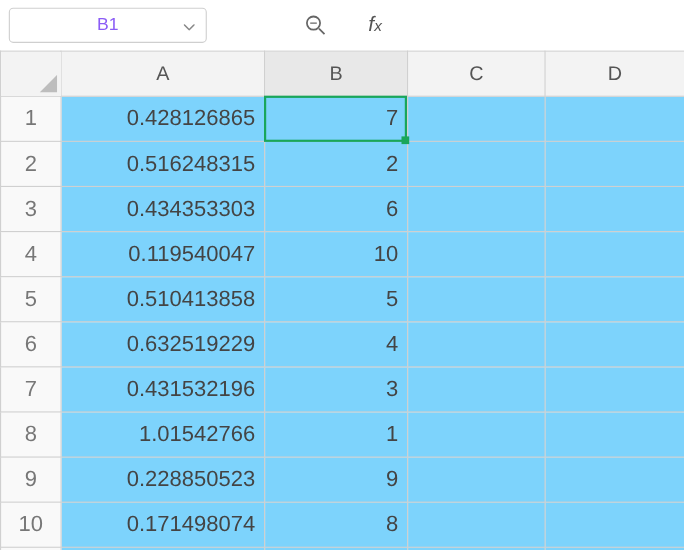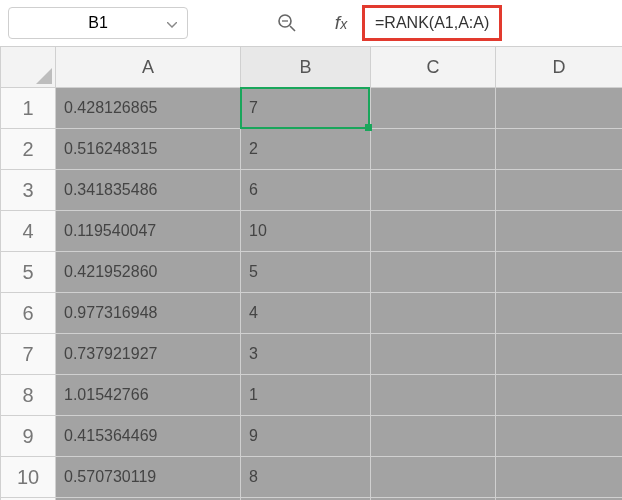--- a/index.html
+++ b/index.html
@@ -25,21 +25,21 @@
     border: 1px solid #cfcfcf;
     border-radius: 4px;
     display: flex;
     align-items: center;
     justify-content: center;
     position: relative;
     background: #fff;
   }
   .namebox-text {
     font-size: 16px;
-    color: #000000;
+    color: #8b5cf6;
   }
   .namebox-arrow {
     position: absolute;
     right: 10px;
     top: 50%;
     transform: translateY(-50%);
   }
   .tb-icon {
     width: 26px;
     height: 26px;
@@ -89,24 +89,24 @@
     text-align: center;
     background: #f9f9f9;
     color: #777;
     font-size: 20px;
   }
   .colA { width: 185px; }
   .colB { width: 130px; }
   .colC { width: 125px; }
   .colD { width: 127px; }
   td.cell {
-    text-align: left;
-    font-size: 16px;
+    text-align: right;
+    font-size: 20px;
     color: #444;
-    background: #a3a3a3;
+    background: #7dd3fc;
   }
   th.colhdr { text-align: center; }
   .selected-col { background: #e8e8e8; }
   .sel-outline {
     position: absolute;
     border: 2px solid #19a65b;
     pointer-events: none;
     left: 240px;
     top: 41px;
     width: 130px;
@@ -138,23 +138,20 @@
   <div class="tb-icon">
     <svg width="20" height="20" viewBox="0 0 20 20">
         <circle cx="8" cy="8" r="6" fill="none" stroke="#666" stroke-width="1.6"></circle>
         <line x1="13" y1="13" x2="18" y2="18" stroke="#666" stroke-width="1.6"></line>
         <line x1="5" y1="8" x2="11" y2="8" stroke="#666" stroke-width="1.3"></line>
       </svg>
   </div>
   <div class="tb-icon" style="font-style:italic;font-size:19px;color:#555;">
     <span>f<span style="font-size:14px">x</span></span>
   </div>
-  <div class="formula-box">
-    <span>=RANK(A1,A:A)</span>
-  </div>
 </div>
 
 <div class="sheet">
 <table>
   <colgroup>
     <col class="corner-col" style="width:55px">
     <col class="colA">
     <col class="colB">
     <col class="colC">
     <col class="colD">
@@ -180,70 +177,70 @@
   </tr>
   <tr>
     <th class="rowhdr">2</th>
     <td class="cell">0.516248315</td>
     <td class="cell">2</td>
     <td class="cell"></td>
     <td class="cell"></td>
   </tr>
   <tr>
     <th class="rowhdr">3</th>
-    <td class="cell">0.341835486</td>
+    <td class="cell">0.434353303</td>
     <td class="cell">6</td>
     <td class="cell"></td>
     <td class="cell"></td>
   </tr>
   <tr>
     <th class="rowhdr">4</th>
     <td class="cell">0.119540047</td>
     <td class="cell">10</td>
     <td class="cell"></td>
     <td class="cell"></td>
   </tr>
   <tr>
     <th class="rowhdr">5</th>
-    <td class="cell">0.421952860</td>
+    <td class="cell">0.510413858</td>
     <td class="cell">5</td>
     <td class="cell"></td>
     <td class="cell"></td>
   </tr>
   <tr>
     <th class="rowhdr">6</th>
-    <td class="cell">0.977316948</td>
+    <td class="cell">0.632519229</td>
     <td class="cell">4</td>
     <td class="cell"></td>
     <td class="cell"></td>
   </tr>
   <tr>
     <th class="rowhdr">7</th>
-    <td class="cell">0.737921927</td>
+    <td class="cell">0.431532196</td>
     <td class="cell">3</td>
     <td class="cell"></td>
     <td class="cell"></td>
   </tr>
   <tr>
     <th class="rowhdr">8</th>
     <td class="cell">1.01542766</td>
     <td class="cell">1</td>
     <td class="cell"></td>
     <td class="cell"></td>
   </tr>
   <tr>
     <th class="rowhdr">9</th>
-    <td class="cell">0.415364469</td>
+    <td class="cell">0.228850523</td>
     <td class="cell">9</td>
     <td class="cell"></td>
     <td class="cell"></td>
   </tr>
   <tr>
     <th class="rowhdr">10</th>
-    <td class="cell">0.570730119</td>
+    <td class="cell">0.171498074</td>
     <td class="cell">8</td>
     <td class="cell"></td>
     <td class="cell"></td>
   </tr>
   <tr class="last-row">
     <th class="rowhdr"></th>
     <td class="cell"></td>
     <td class="cell"></td>
     <td class="cell"></td>
     <td class="cell"></td>

